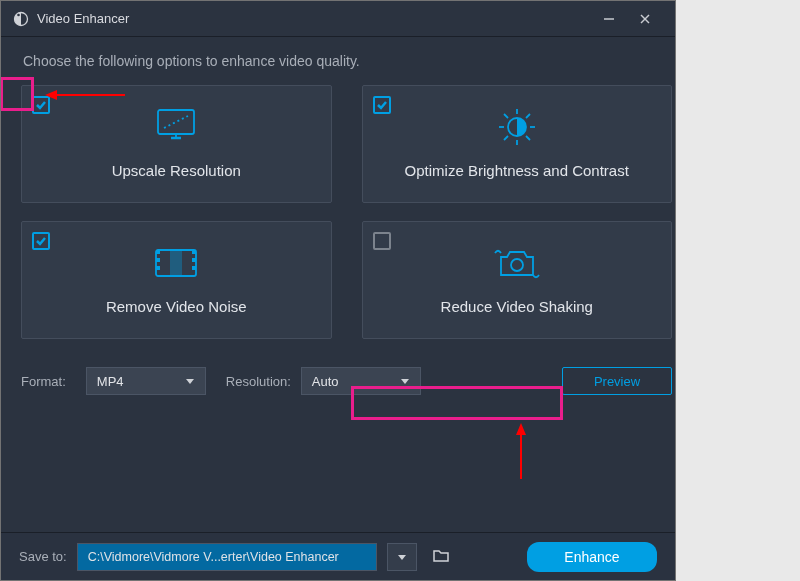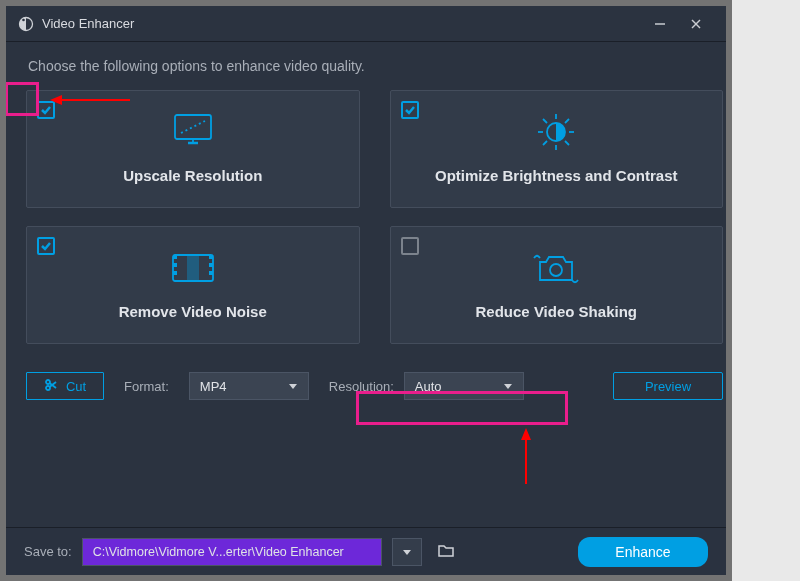--- a/index.html
+++ b/index.html
@@ -9,23 +9,23 @@
     --accent:#009fe3;
     --text:#c9ccd1;
     --subtext:#a9afb8;
     --dark-input:#3b4452;
     --pink:#e91e8c;
   }
   *{box-sizing:border-box;font-family:"Segoe UI",Arial,sans-serif;}
   html,body{margin:0;padding:0;}
   body{background:#e9e9e9;}
   .window{
-    width:732px;height:581px;background:var(--bg);color:var(--text);
+    width:676px;height:581px;background:var(--bg);color:var(--text);
     display:flex;flex-direction:column;font-size:13px;overflow:hidden;
-    border:6px solid #737373;
+    border:1px solid #737373;
     justify-content:space-between;
   }
   
   .titlebar{
     height:36px;display:flex;align-items:center;padding:0 12px;
     border-bottom:1px solid #1a1f28;
   }
   .titlebar .logo{width:16px;height:16px;margin-right:8px;}
   .titlebar .title{flex:0 0 auto;color:#d9dbe0;}
   .titlebar .spacer{flex:1;}
@@ -48,21 +48,21 @@
     background:var(--panel);border:1px solid var(--panel-border);border-radius:2px;
     position:relative;display:flex;flex-direction:column;align-items:center;justify-content:center;
   }
   .card .check{
     position:absolute;top:10px;left:10px;width:18px;height:18px;border:2px solid var(--accent);
     border-radius:2px;display:flex;align-items:center;justify-content:center;
   }
   .card .check.off{border-color:#7c838d;}
   .card .check svg{width:12px;height:12px;stroke:var(--accent);stroke-width:2.5;fill:none;}
   .card .icon-row{height:50px;display:flex;align-items:center;justify-content:center;margin-top:-6px;}
-  .card .label{margin-top:8px;color:#e2e5ea;font-size:15px;font-weight:700;}
+  .card .label{margin-top:8px;color:#e2e5ea;font-size:15px;font-weight:400;}
   .card .icon-row svg{stroke:var(--accent);fill:none;stroke-width:1.8;}
   
   .options{
     display:flex;align-items:center;gap:20px;margin-top:28px;
   }
   .cut-btn{
     width:78px;height:28px;border:1px solid var(--accent);color:var(--accent);
     display:flex;align-items:center;justify-content:center;gap:8px;font-size:13px;border-radius:1px;
   }
   .cut-btn svg{width:14px;height:14px;stroke:var(--accent);fill:none;stroke-width:1.8;}
@@ -79,21 +79,21 @@
     margin-left:auto;width:110px;height:28px;border:1px solid var(--accent);color:var(--accent);
     display:flex;align-items:center;justify-content:center;border-radius:2px;font-size:13px;
   }
   
   .footer{
     height:48px;border-top:1px solid #1a1f28;display:flex;align-items:center;
     padding:12px 18px;gap:10px;background:#2a3240;
   }
   .footer .label{color:var(--subtext);}
   .path-input{
-    flex:0 0 300px;height:28px;background:#6d28d9;border:1px solid #4b5565;color:#dfe2e6;
+    flex:0 0 300px;height:28px;background:#0369a1;border:1px solid #4b5565;color:#dfe2e6;
     padding:0 10px;display:flex;align-items:center;font-size:12.5px;overflow:hidden;white-space:nowrap;
   }
   .drop-btn{width:30px;height:28px;background:#343d4b;border:1px solid #4b5565;display:flex;align-items:center;justify-content:center;}
   .drop-btn svg{width:10px;height:10px;fill:#cfd2d7;}
   .folder-btn{width:28px;height:28px;display:flex;align-items:center;justify-content:center;}
   .folder-btn svg{width:18px;height:18px;stroke:#cfd2d7;fill:none;stroke-width:1.5;}
   .enhance-btn{
     margin-left:auto;width:130px;height:30px;background:var(--accent);color:#fff;
     display:flex;align-items:center;justify-content:center;border-radius:12px;font-size:14px;font-weight:400;
   }
@@ -213,31 +213,20 @@
               <path d="M6 10c2-3 4-3 6 0"></path>
               <path d="M44 32c2 3 4 3 6 0"></path>
             </svg>
           </span>
         </div>
         <div class="label">Reduce Video Shaking</div>
       </div>
     </div>
 
     <div class="options">
-      <div class="cut-btn">
-        <span>
-          <svg viewBox="0 0 14 14">
-              <circle cx="4" cy="4" r="2"></circle>
-              <circle cx="4" cy="10" r="2"></circle>
-              <line x1="5.5" y1="5" x2="12" y2="10"></line>
-              <line x1="5.5" y1="9" x2="12" y2="4"></line>
-            </svg>
-        </span>
-        <span>Cut</span>
-      </div>
 
       <span class="opt-label">Format:</span>
       <div class="select">
         <span>MP4</span>
         <span class="chev"><svg viewBox="0 0 10 10">
               <polygon points="1,3 9,3 5,8"></polygon>
             </svg></span>
       </div>
 
       <div class="res-wrap">

